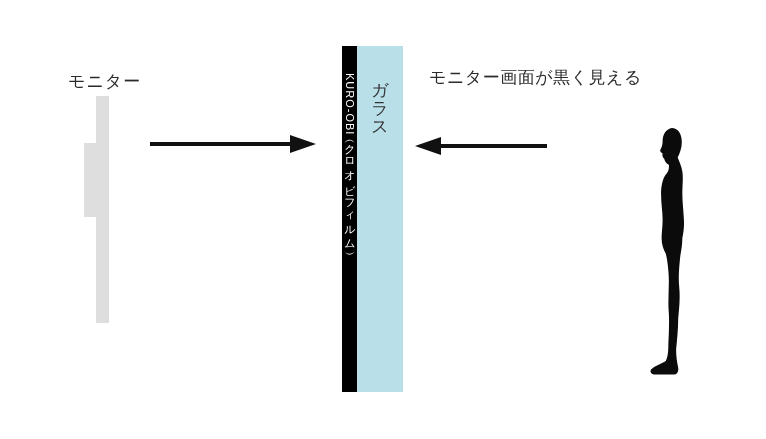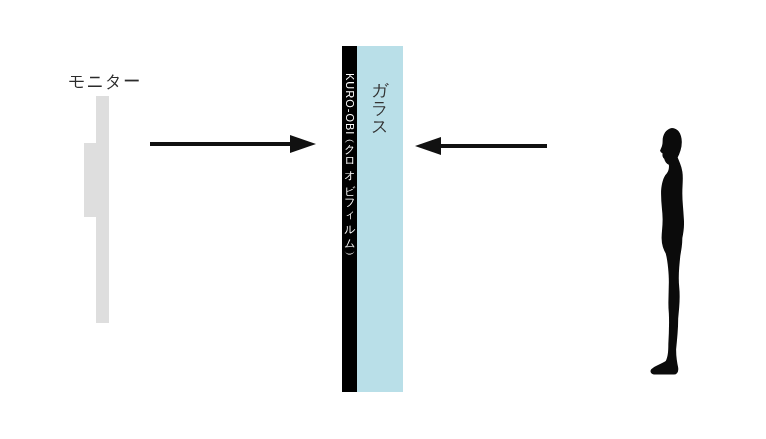--- a/index.html
+++ b/index.html
@@ -83,20 +83,21 @@
   </svg>
 
   <div class="film-bar">
     <div class="film-label">KURO-OBI（クロオビフィルム）</div>
   </div>
 
   <div class="glass-bar">
     <div class="glass-label">ガラス</div>
   </div>
 
+  <div class="caption">モニター画面が黒く見える</div>
 
   <svg class="arrow-svg arrow-left-svg" width="132" height="20" viewBox="0 0 132 20">
     <line class="arrow-line" x1="132" y1="10" x2="21" y2="10"></line>
     <polygon class="arrow-head" points="26,1 0,10 26,19"></polygon>
   </svg>
 
   <svg class="person-svg" width="52" height="249" viewBox="0 0 100 480" preserveAspectRatio="xMidYMax meet">
     <path class="person-path" d="
       M48 2
       C37 4 30 14 30 27

